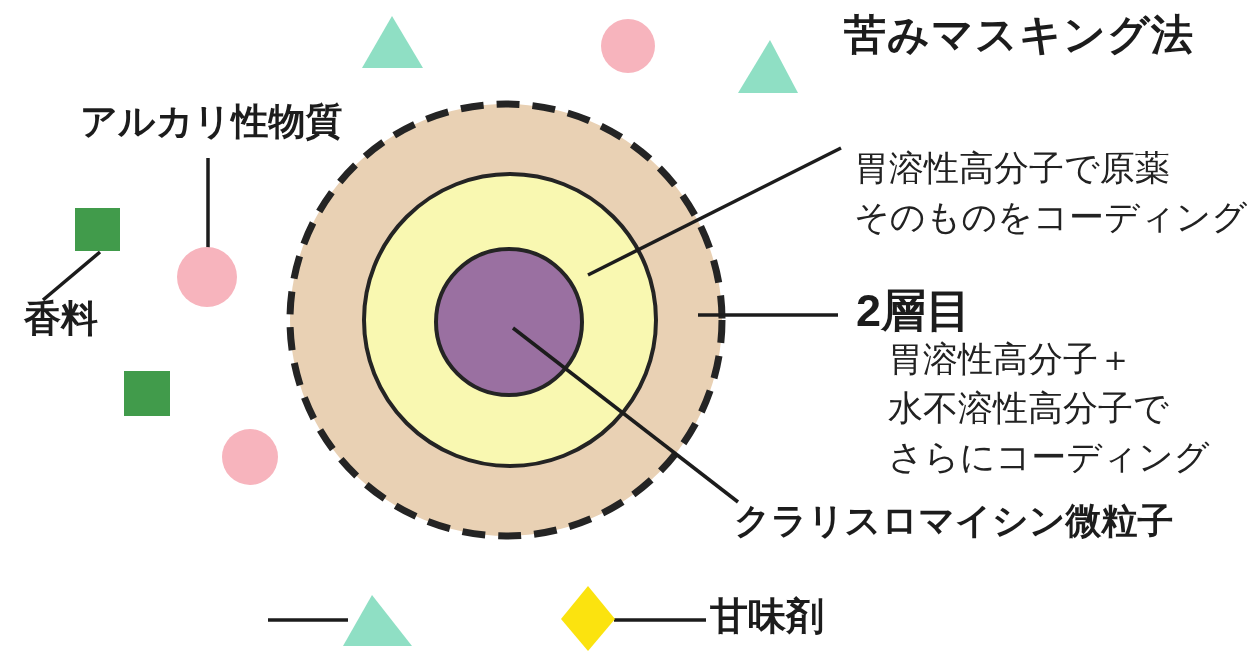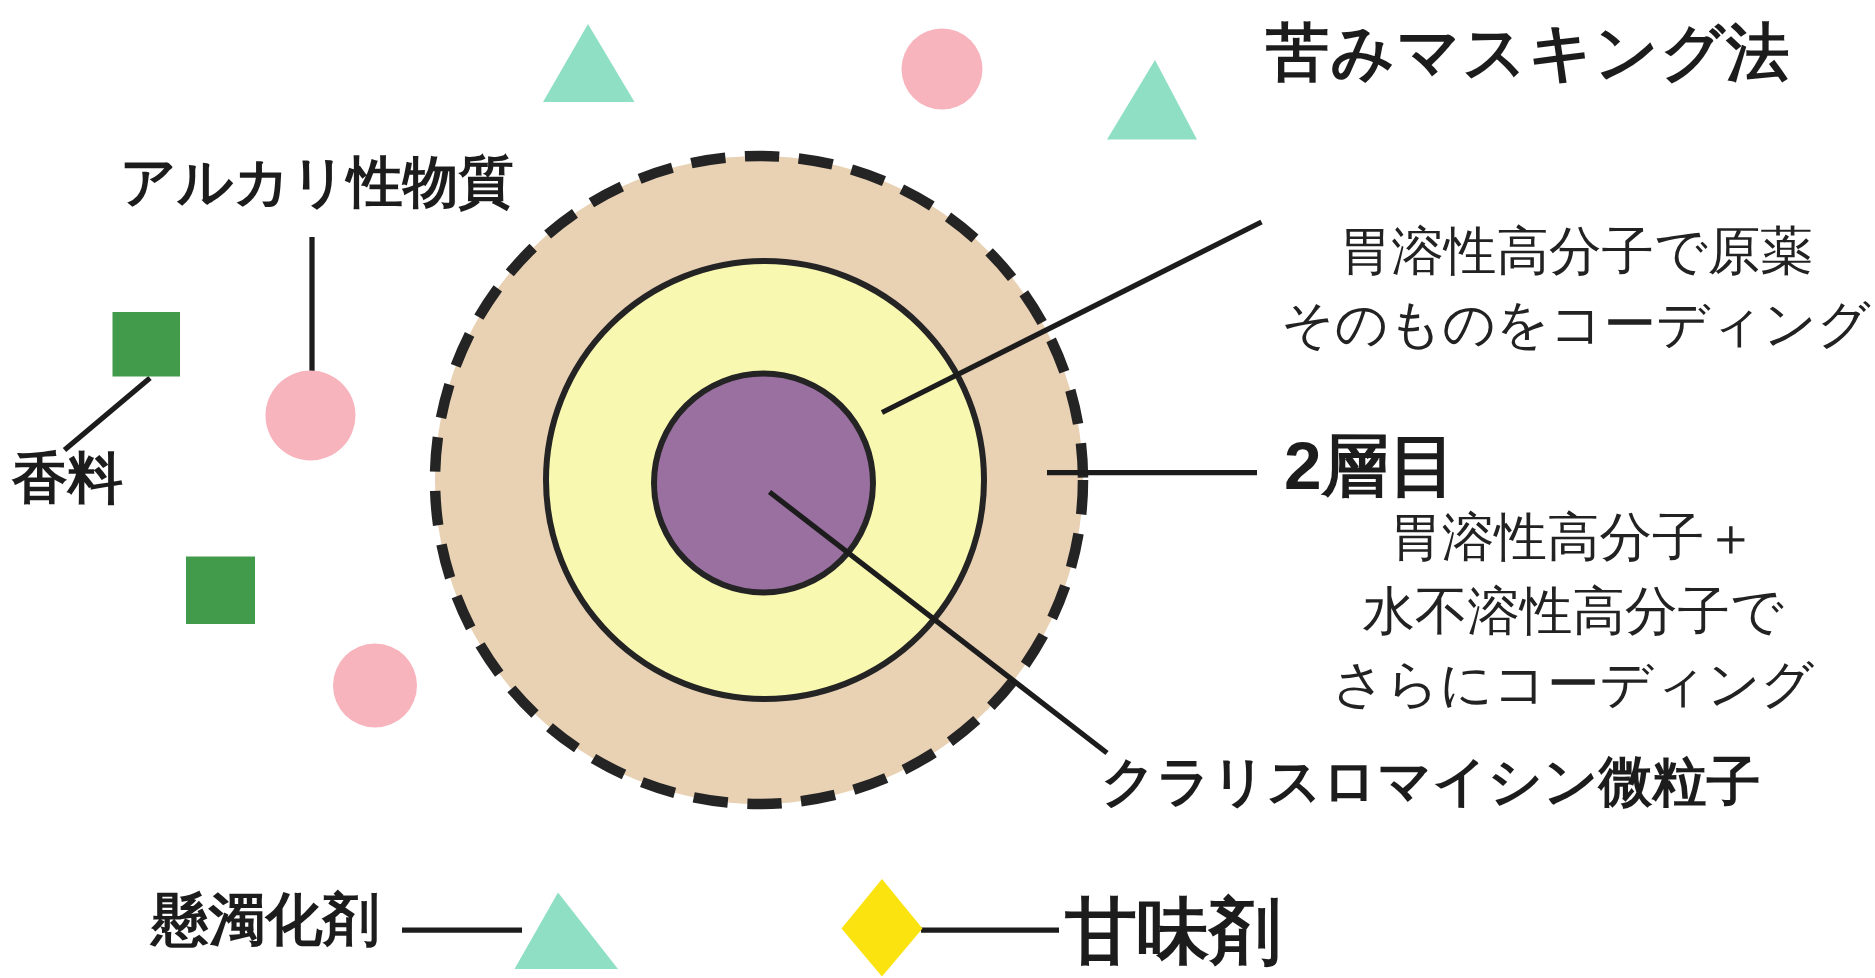--- a/index.html
+++ b/index.html
@@ -4,21 +4,20 @@
 <style>
   html, body { margin: 0; padding: 0; background: #ffffff; }
   .canvas {
     position: relative;
     width: 1250px;
     height: 652px;
     background: #ffffff;
     overflow: hidden;
     font-family: "Liberation Sans", "DejaVu Sans", sans-serif;
     color: #1c1c1c;
-    text-align: center;
   }
   .canvas svg { position: absolute; left: 0; top: 0; }
   .lbl {
     position: absolute;
     font-weight: bold;
     white-space: nowrap;
     color: #1c1c1c;
     line-height: 1.1;
   }
   .title        { left: 844px; top: 12px;  font-size: 42px; letter-spacing: 1px; }
@@ -29,23 +28,23 @@
     font-size: 35px;
     font-weight: normal;
     white-space: pre-line;
     line-height: 1.4;
     color: #222222;
   }
   .l1-body      { left: 854px; top: 143px; }
   .l2-body      { left: 888px; top: 334px; }
   .core-label   { left: 734px; top: 501px; font-size: 36px; }
   .alkaline-lbl { left: 80px;  top: 102px; font-size: 37px; }
-  .fragrance-lbl{ left: 8px;   top: 299px; font-size: 37px; }
+  .fragrance-lbl{ left: 24px;   top: 299px; font-size: 37px; }
   .suspend-lbl  { left: 101px; top: 594px; font-size: 38px; }
-  .sweet-lbl    { left: 710px; top: 596px; font-size: 48px; }
+  .sweet-lbl    { left: 710px; top: 596px; font-size: 38px; }
   .shape-stroke { stroke: #242424; }
   .ptr-line     { stroke: #1c1c1c; stroke-width: 3.5; fill: none; }
 </style>
 </head>
 <body>
 
 <div class="canvas">
 
   <svg width="1250" height="652" viewBox="0 0 1250 652">
 
@@ -81,17 +80,16 @@
   <div class="layer-body l2-body">胃溶性高分子＋
 水不溶性高分子で
 さらにコーディング</div>
 
   <div class="lbl core-label">クラリスロマイシン微粒子</div>
 
   <div class="lbl alkaline-lbl">アルカリ性物質</div>
 
   <div class="lbl fragrance-lbl">香料</div>
 
-  <div class="lbl suspend-lbl">懸濁化剤</div>
 
   <div class="lbl sweet-lbl">甘味剤</div>
 
 </div>
 
 </body></html>

